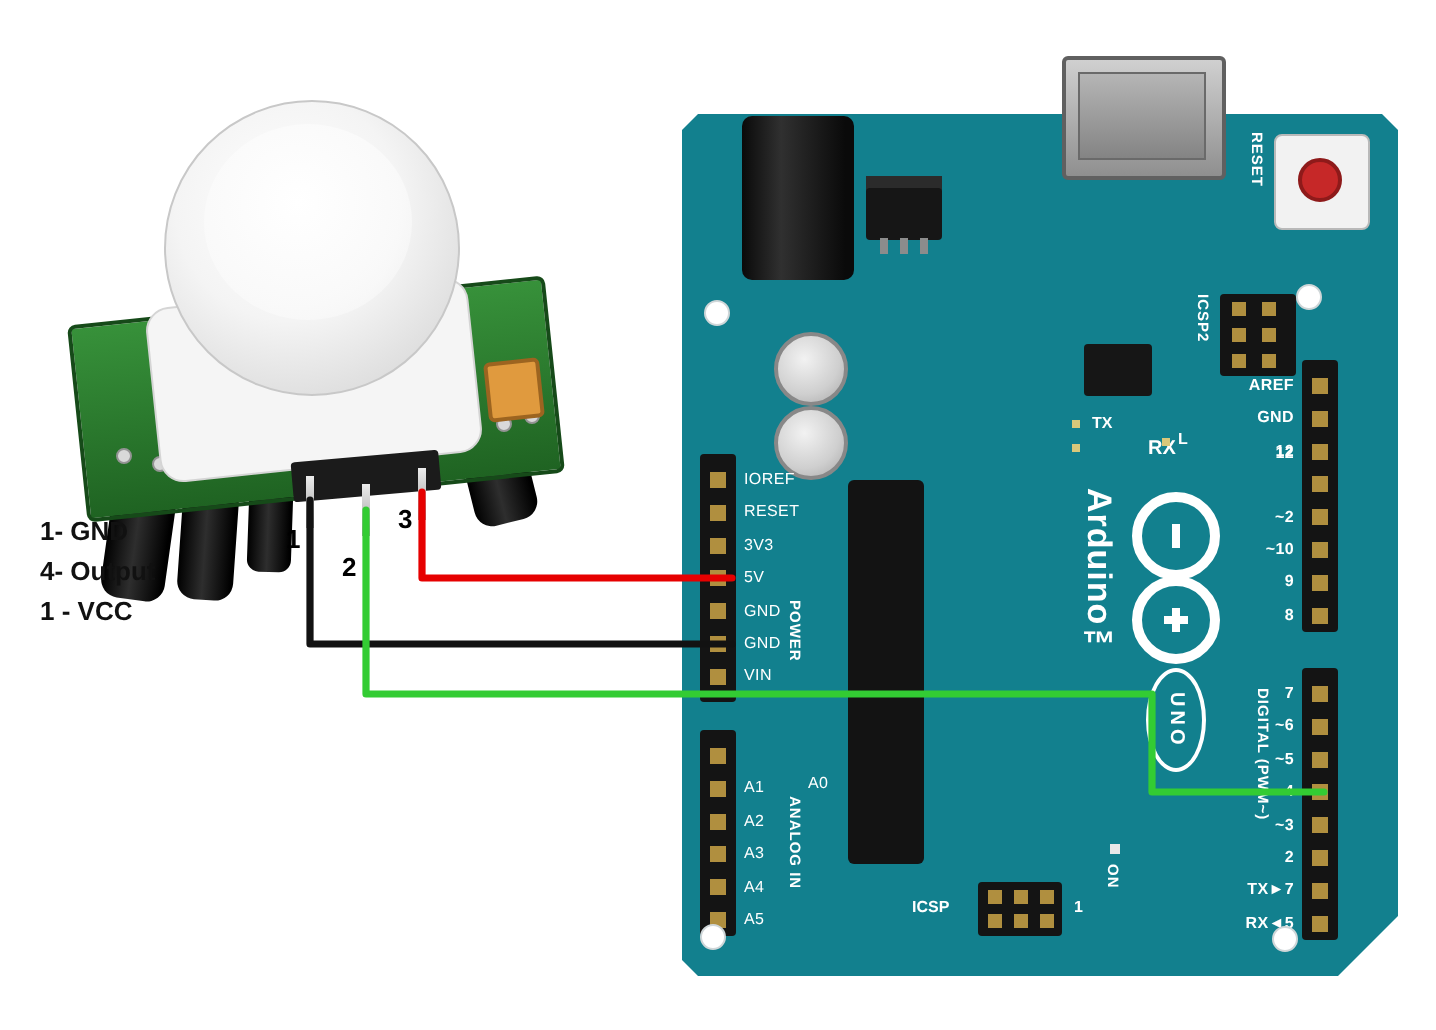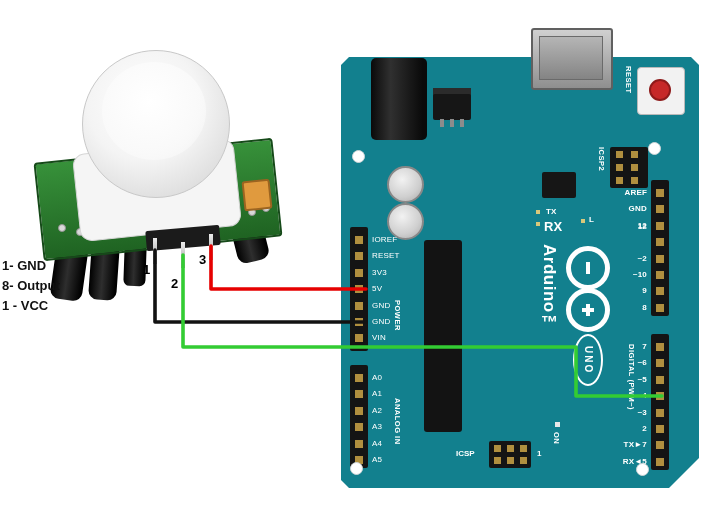--- a/index.html
+++ b/index.html
@@ -19,21 +19,21 @@
   .vtext{position:absolute;writing-mode:vertical-rl;font-size:7.5px;font-weight:bold;color:#fff;letter-spacing:.5px;line-height:9px;}
   .gpin{position:absolute;width:7px;height:7px;background:#b08f3f;}
   .ring{position:absolute;width:44px;height:44px;border:5px solid #fff;border-radius:50%;box-sizing:border-box;}
   .bar{position:absolute;background:#fff;}
   .led{position:absolute;background:#d9c87a;}
   
   .cyl{position:absolute;border-radius:9px;background:linear-gradient(90deg,#000 0%,#2e2e2e 45%,#000 95%);}
   .pad{position:absolute;width:6px;height:6px;border-radius:50%;background:#d9d9d9;border:1px solid #949494;}
   .spin{position:absolute;width:4px;background:linear-gradient(180deg,#ececec,#9a9a9a);}
   .num{position:absolute;font-size:13px;font-weight:bold;color:#000;line-height:14px;}
-  .legend-line{position:absolute;left:2px;font-size:13px;font-weight:bold;color:#111;line-height:15px;}
+  .legend-line{position:absolute;left:20px;font-size:13px;font-weight:bold;color:#111;line-height:15px;}
   svg.wires{position:absolute;left:0;top:0;z-index:5;pointer-events:none;}
 </style>
 </head>
 <body>
 
 <div id="stage">
 
   <div class="cyl" style="left:54px;top:232px;width:32px;height:68px;transform:rotate(8deg);"></div>
   <div class="cyl" style="left:90px;top:242px;width:28px;height:58px;transform:rotate(4deg);"></div>
   <div class="cyl" style="left:124px;top:244px;width:22px;height:42px;transform:rotate(2deg);border-radius:6px;"></div>
@@ -53,21 +53,21 @@
   <div class="abs" style="left:146px;top:228px;width:74px;height:20px;transform:rotate(-5deg);background:#1b1b1b;border-radius:2px;"></div>
   <div class="spin" style="left:153px;top:238px;height:26px;"></div>
   <div class="spin" style="left:181px;top:242px;height:26px;"></div>
   <div class="spin" style="left:209px;top:234px;height:26px;"></div>
 
   <div class="num" style="left:143px;top:263px;">1</div>
   <div class="num" style="left:171px;top:277px;">2</div>
   <div class="num" style="left:199px;top:253px;">3</div>
 
   <div class="legend-line" style="top:258px;">1- GND</div>
-  <div class="legend-line" style="top:278px;">8- Output</div>
+  <div class="legend-line" style="top:278px;">4- Output</div>
   <div class="legend-line" style="top:298px;">1 - VCC</div>
 
   <div class="board"></div>
 
   <div class="abs" style="left:531px;top:28px;width:78px;height:58px;background:linear-gradient(180deg,#d0d0d0,#8f8f8f);border:2px solid #606060;border-radius:3px;"></div>
   <div class="abs" style="left:539px;top:36px;width:62px;height:42px;background:linear-gradient(180deg,#b5b5b5,#848484);border:1px solid #6a6a6a;"></div>
 
   <div class="abs" style="left:371px;top:58px;width:56px;height:82px;background:linear-gradient(90deg,#0a0a0a,#303030 35%,#0a0a0a 92%);border-radius:5px;"></div>
 
   <div class="abs" style="left:637px;top:67px;width:46px;height:46px;background:#f2f2f2;border:1px solid #b9b9b9;border-radius:4px;"></div>
@@ -89,38 +89,38 @@
   <div class="abs" style="left:450px;top:119px;width:4px;height:8px;background:#8c8c8c;"></div>
   <div class="abs" style="left:460px;top:119px;width:4px;height:8px;background:#8c8c8c;"></div>
   <div class="abs" style="left:387px;top:166px;width:37px;height:37px;border-radius:50%;background:radial-gradient(circle at 40% 35%,#f2f2f2,#cfcfcf 60%,#a8a8a8);border:2px solid #888;box-sizing:border-box;"></div>
   <div class="abs" style="left:387px;top:203px;width:37px;height:37px;border-radius:50%;background:radial-gradient(circle at 40% 35%,#f2f2f2,#cfcfcf 60%,#a8a8a8);border:2px solid #888;box-sizing:border-box;"></div>
   <div class="abs" style="left:542px;top:172px;width:34px;height:26px;background:#161616;border-radius:2px;"></div>
   <div class="abs" style="left:424px;top:240px;width:38px;height:192px;background:#131313;border-radius:3px;"></div>
 
   <div class="led" style="left:536px;top:210px;width:4px;height:4px;"></div>
   <div class="abs" style="left:546px;top:207px;font-size:8px;font-weight:bold;color:#fff;">TX</div>
   <div class="led" style="left:536px;top:222px;width:4px;height:4px;"></div>
-  <div class="abs" style="left:544px;top:219px;font-size:13px;font-weight:bold;color:#fff;">RX</div>
+  <div class="abs" style="left:574px;top:219px;font-size:10px;font-weight:bold;color:#fff;">RX</div>
   <div class="led" style="left:581px;top:219px;width:4px;height:4px;"></div>
   <div class="abs" style="left:589px;top:215px;font-size:8px;font-weight:bold;color:#fff;">L</div>
 
   <div class="hdr" style="left:350px;top:227px;width:18px;height:124px;"></div>
   <div class="pins" style="left:355px;top:230px;height:114px;"></div>
   <div class="plabel" style="top:235px;">IOREF</div>
   <div class="plabel" style="top:251px;">RESET</div>
   <div class="plabel" style="top:268px;">3V3</div>
   <div class="plabel" style="top:284px;">5V</div>
   <div class="plabel" style="top:301px;">GND</div>
   <div class="plabel" style="top:317px;">GND</div>
   <div class="plabel" style="top:333px;">VIN</div>
   <div class="vtext" style="left:393px;top:300px;">POWER</div>
 
   <div class="hdr" style="left:350px;top:365px;width:18px;height:103px;"></div>
   <div class="pins" style="left:355px;top:368px;height:97px;"></div>
-  <div class="plabel" style="top:373px;">A0</div>
+  <div class="plabel" style="top:387px;margin-left:32px;">A0</div>
   <div class="plabel" style="top:389px;">A1</div>
   <div class="plabel" style="top:406px;">A2</div>
   <div class="plabel" style="top:422px;">A3</div>
   <div class="plabel" style="top:439px;">A4</div>
   <div class="plabel" style="top:455px;">A5</div>
   <div class="vtext" style="left:393px;top:398px;">ANALOG IN</div>
 
   <div class="hdr" style="left:651px;top:180px;width:18px;height:136px;"></div>
   <div class="pins" style="left:656px;top:183px;height:130px;"></div>
   <div class="dlabel" style="top:188px;">AREF</div>

